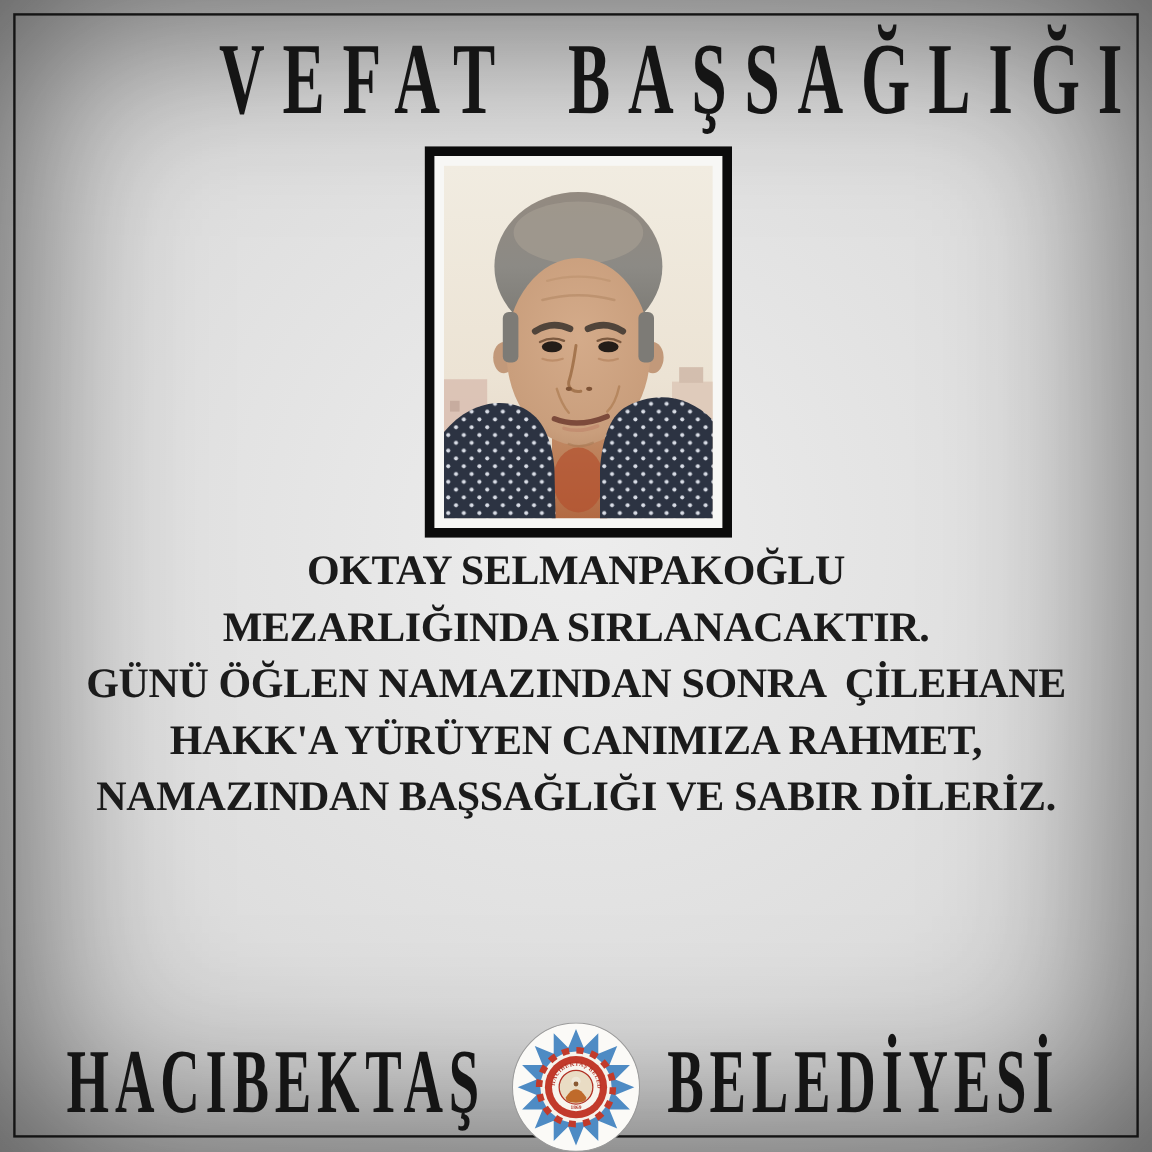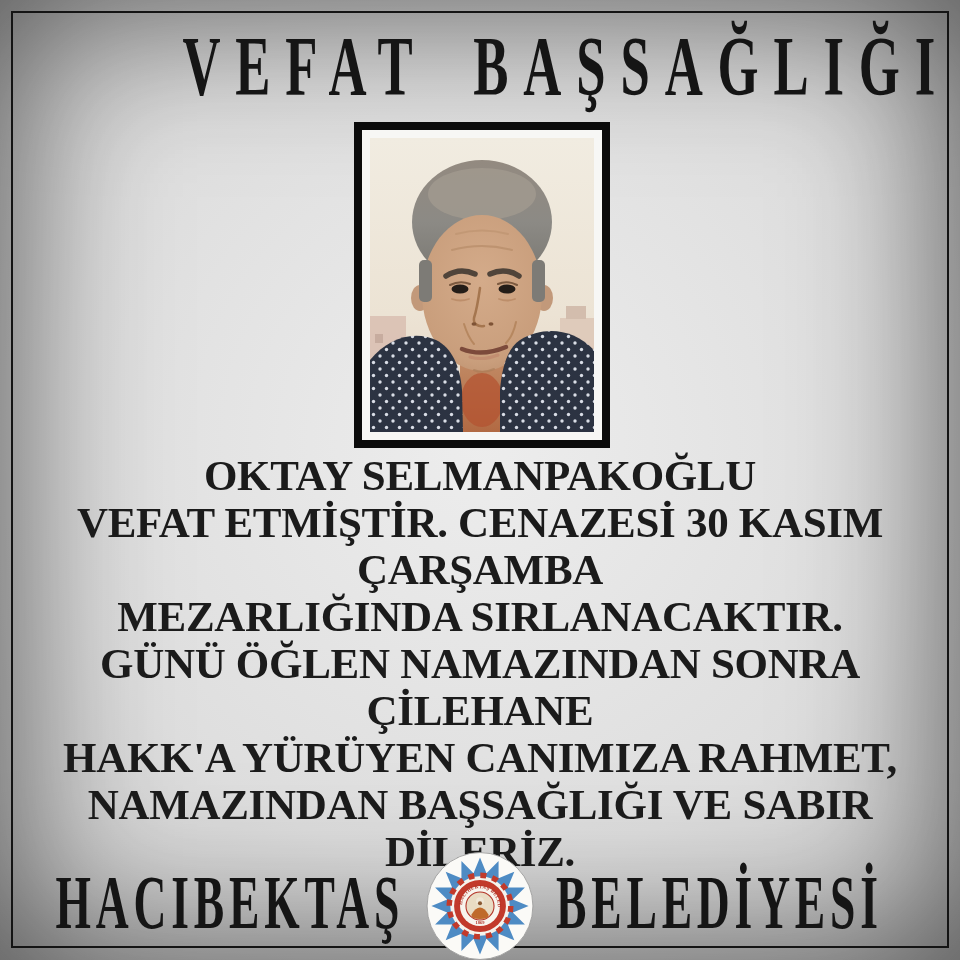--- a/index.html
+++ b/index.html
@@ -23,21 +23,21 @@
     position:absolute;left:354px;top:122px;width:256px;height:326px;margin:0;
     background:#f7f7f5;border:8px solid #0b0b0b;box-sizing:border-box;
     padding:8px;z-index:2;
   }
   .photo svg{display:block;width:100%;height:100%;}
   .announcement{
     position:absolute;top:452px;left:0;width:100%;text-align:center;
     color:#1b1b1b;z-index:2;
   }
   .ann-line{
-    font-size:43px;font-weight:700;line-height:47px;letter-spacing:-.3px;
+    font-size:35px;font-weight:700;line-height:47px;letter-spacing:-.3px;
     white-space:pre-wrap;
   }
   .footer-word{
     position:absolute;top:856px;font-size:76px;font-weight:700;line-height:92px;
     letter-spacing:8px;color:#151515;white-space:nowrap;z-index:4;
   }
   .footer-word.left{right:556px;transform:scaleX(.6);transform-origin:100% 50%;}
   .footer-word.right{left:556px;transform:scaleX(.6);transform-origin:0% 50%;}
   .seal{
     position:absolute;left:50%;top:852px;width:108px;height:108px;
@@ -134,21 +134,20 @@
         <path d="M104,232 Q113,236 124,231" stroke="#a97c57" stroke-width="2" opacity="0.6"></path>
       </g>
 
       <path d="M0,294 L0,222 C18,200 44,192 66,202 C82,210 90,228 92,252 L93,294 Z" fill="url(#dots)"></path>
       <path d="M224,294 L224,212 C202,190 174,188 150,202 C138,210 132,228 130,252 L130,294 Z" fill="url(#dots)"></path>
     </svg>
   </figure>
 
   <section class="announcement">
     <div class="ann-line">OKTAY SELMANPAKOĞLU</div>
-    <div class="ann-line">VEFAT ETMİŞTİR. CENAZESİ 30 KASIM ÇARŞAMBA</div>
     <div class="ann-line">MEZARLIĞINDA SIRLANACAKTIR.</div>
     <div class="ann-line">GÜNÜ ÖĞLEN NAMAZINDAN SONRA  ÇİLEHANE</div>
     <div class="ann-line">HAKK'A YÜRÜYEN CANIMIZA RAHMET,</div>
     <div class="ann-line">NAMAZINDAN BAŞSAĞLIĞI VE SABIR DİLERİZ.</div>
   </section>
 
   <div class="footer-word left">HACIBEKTAŞ</div>
   <div class="footer-word right">BELEDİYESİ</div>
 
   <div class="seal">

